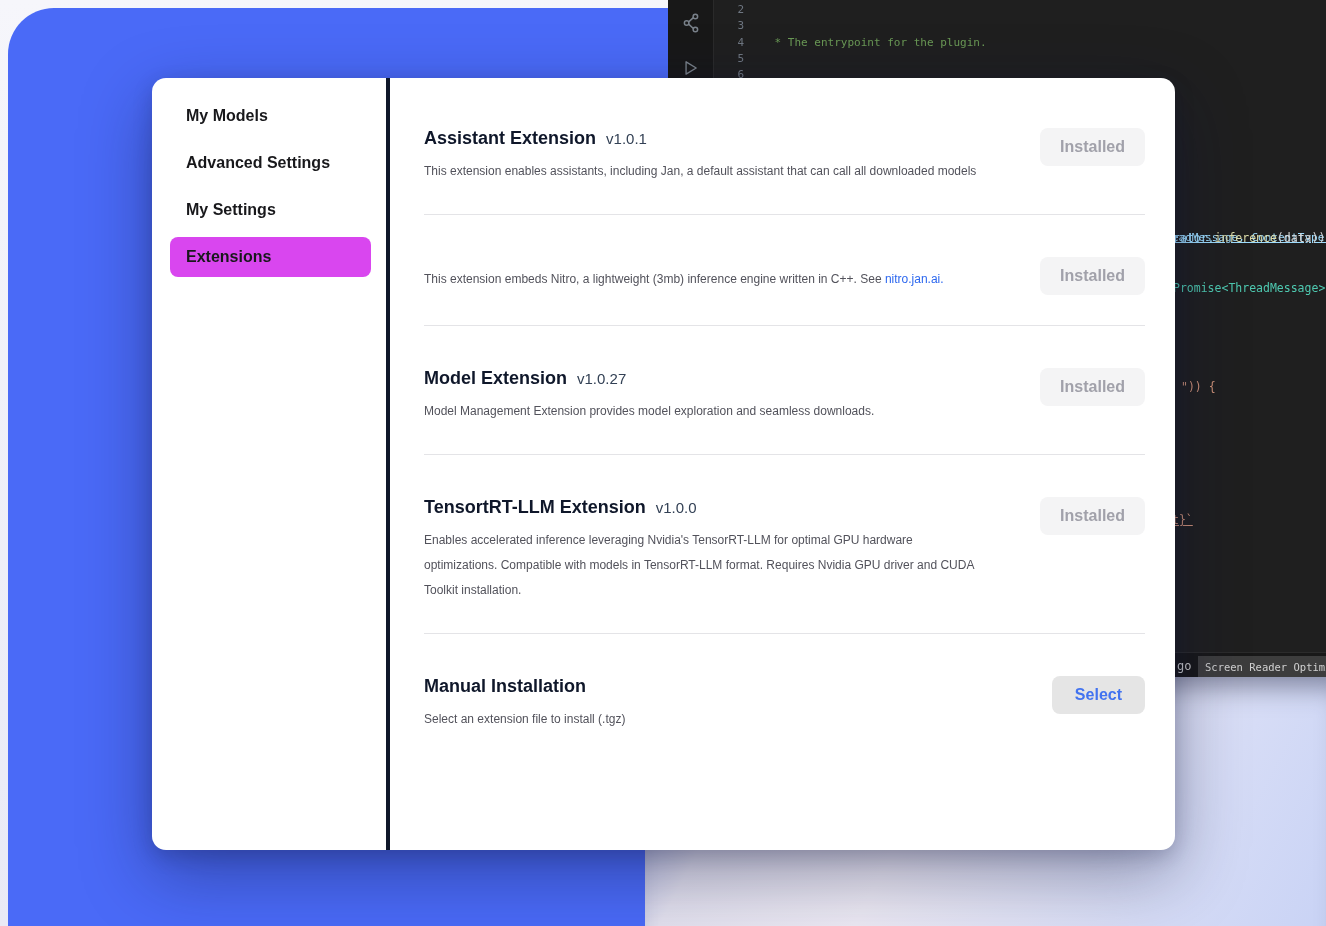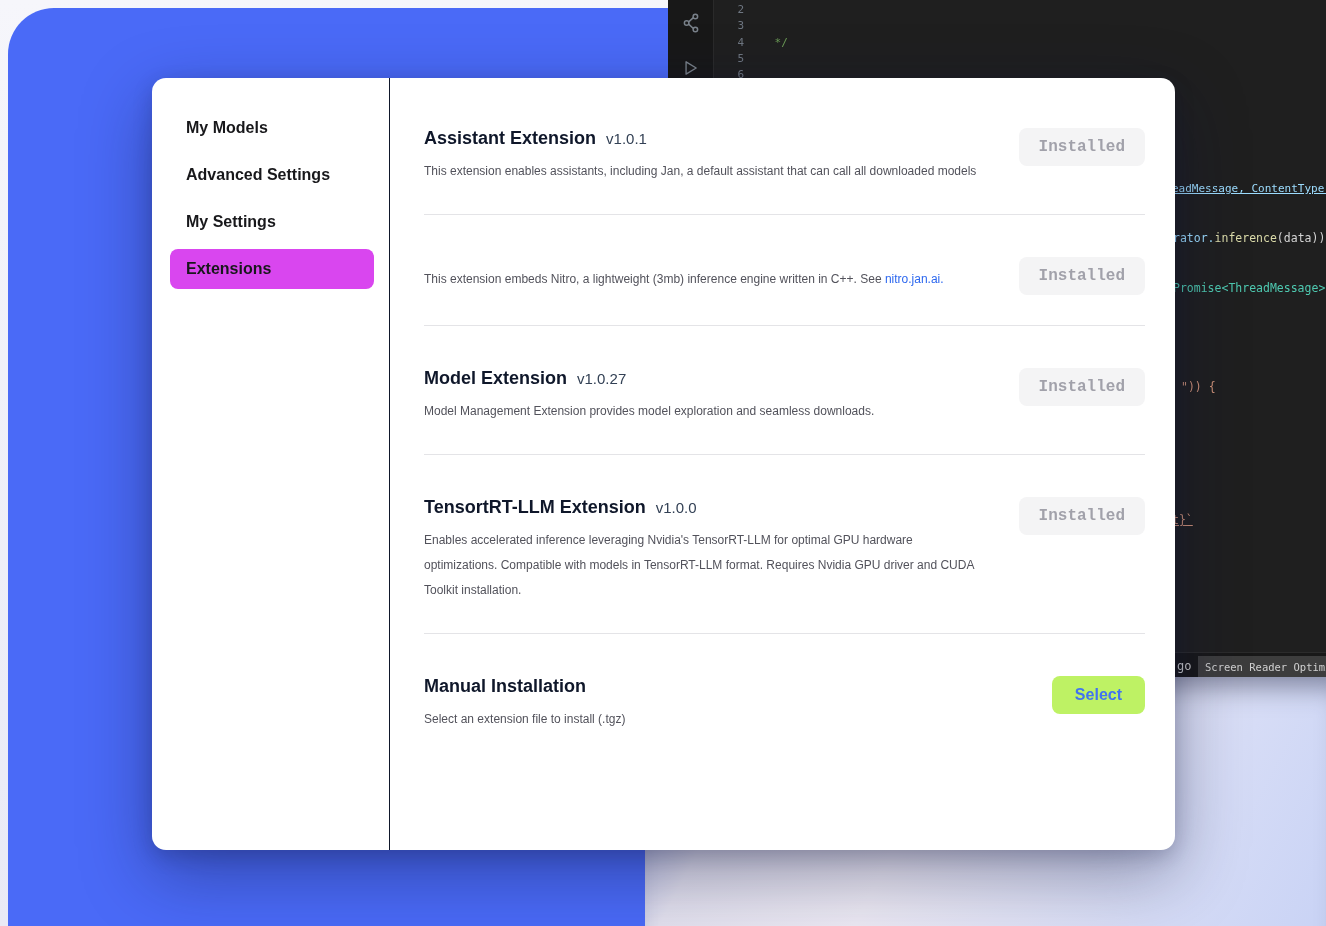--- a/index.html
+++ b/index.html
@@ -61,42 +61,42 @@
     background: linear-gradient(118deg, rgba(150,152,170,0) 0%, rgba(190,190,208,0.75) 3%, #e3e1ee 18%, #edeaf4 42%, #d6dcf6 78%, #c9d3f5 100%);
     box-shadow: inset 0 28px 26px -18px rgba(45,50,75,0.5);
   }
   
   .card {
     position:absolute; left:152px; top:78px; width:1023px; height:772px;
     background: var(--card-bg, #ffffff); border-radius:14px; z-index:5;
     box-shadow: 0 24px 70px rgba(15,20,60,0.40), 0 6px 20px rgba(15,20,60,0.20);
     display:flex; overflow:hidden;
   }
-  .sidebar { width:238px; border-right:1px solid #0f172a; padding-top:30px; flex-shrink:0; }
+  .sidebar { width:238px; border-right:4px solid #0f172a; padding-top:18px; flex-shrink:0; }
   .nav-item {
     margin:0 15px 7px 18px; padding:11px 16px; border-radius:8px;
     font-size:16px; font-weight:700; color:#18181b; cursor:pointer;
   }
   .nav-item.active { background:#d946ef; }
   .content { flex:1; padding:34px 30px 0 34px;margin-top:16px; }
   .section { display:flex; justify-content:space-between; align-items:flex-start; }
   .section + .section, hr.divider + .section { margin-top:42px; }
   .section-left { max-width:560px; }
   .title-row { font-size:18px; font-weight:700; color:#0f172a; }
   .ext-version { font-size:15px; font-weight:400; color:#334155; margin-left:10px; }
   .ext-desc { margin-top:10px; font-size:12px; line-height:25px; color:#52525b; font-weight:400; }
   .link { color: var(--link, #2d68ef); text-decoration:none; cursor:pointer; }
   hr.divider { border:none; border-top:1px solid #e4e4e7; margin:30px 0 0 0; }
   .btn {
     flex-shrink:0; margin-left:20px; border:none; border-radius:8px;
     font-family:"Liberation Sans", sans-serif; font-size:16px; font-weight:600;
     padding:10px 20px; cursor:pointer;
   }
-  .btn-installed { background: var(--muted-button-bg, #f4f4f5); color: var(--muted-button-text, #a1a1aa); font-family: Liberation Mono, monospace; }
-  .btn-select { background:#bef264; color: var(--accent, #4273f0); padding:10px 23px; }
+  .btn-installed { background: var(--muted-button-bg, #f4f4f5); color: var(--muted-button-text, #a1a1aa); }
+  .btn-select { background:#e5e5e5; color: var(--accent, #4273f0); padding:10px 23px; }
 </style>
 </head>
 <body>
 
 <div class="canvas">
 
   <div class="blue-panel"></div>
 
   <div class="editor">
     <div class="activity-bar">
@@ -117,20 +117,21 @@
 
     <div class="gutter">
       <div>2</div>
       <div>3</div>
       <div>4</div>
       <div>5</div>
       <div>6</div>
     </div>
 
     <div class="code">
+      <div class="code-row comment"> * The entrypoint for the plugin.</div>
       <div class="code-row comment"> */</div>
       <div class="code-row"></div>
       <div class="code-row comment">// Web / extension runtime</div>
       <div class="code-row"><span class="kw">import </span><span class="brace">{</span><span class="imports">log, BaseExtension, MessageEvent, MessageRequest, ThreadMessage, ContentType,</span></div>
     </div>
 
     <div class="frag" style="left:505px; top:230px;"><span class="tok-var">rator.</span><span class="tok-fn">inference</span><span class="tok-plain">(data));</span></div>
     <div class="frag" style="left:505px; top:280px;"><span class="tok-type">Promise&lt;ThreadMessage&gt;</span></div>
     <div class="frag" style="left:513px; top:379px;"><span class="tok-str">")) {</span></div>
     <div class="frag" style="left:504px; top:512px;"><span class="tok-str-u">t}`</span></div>

